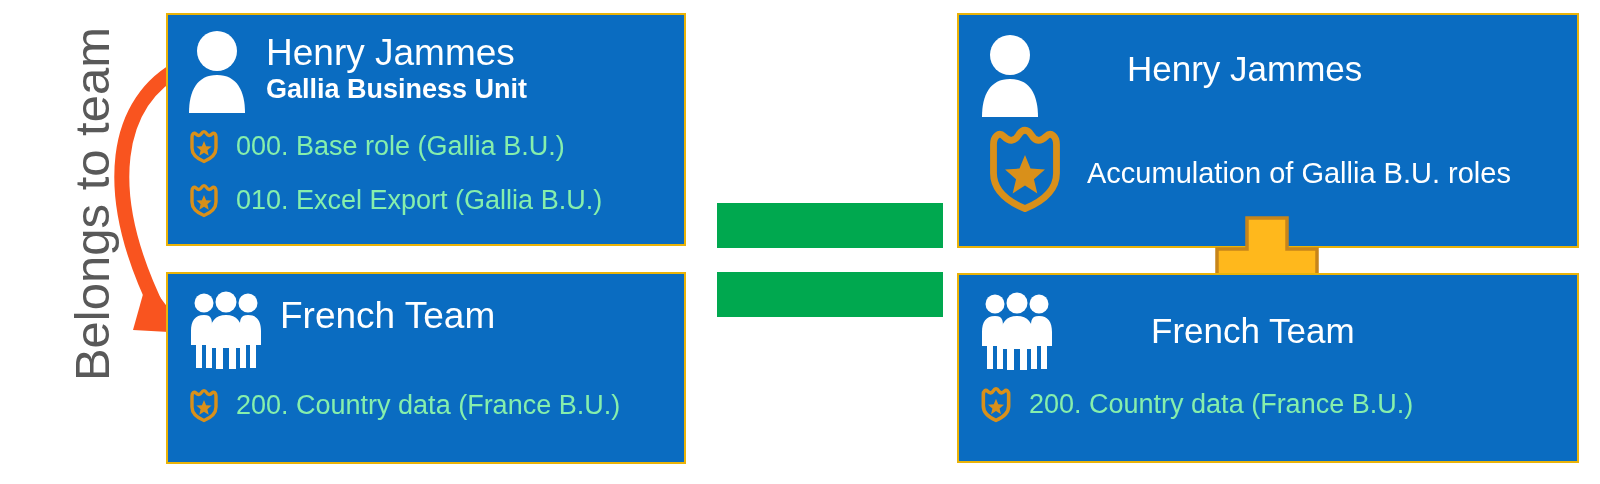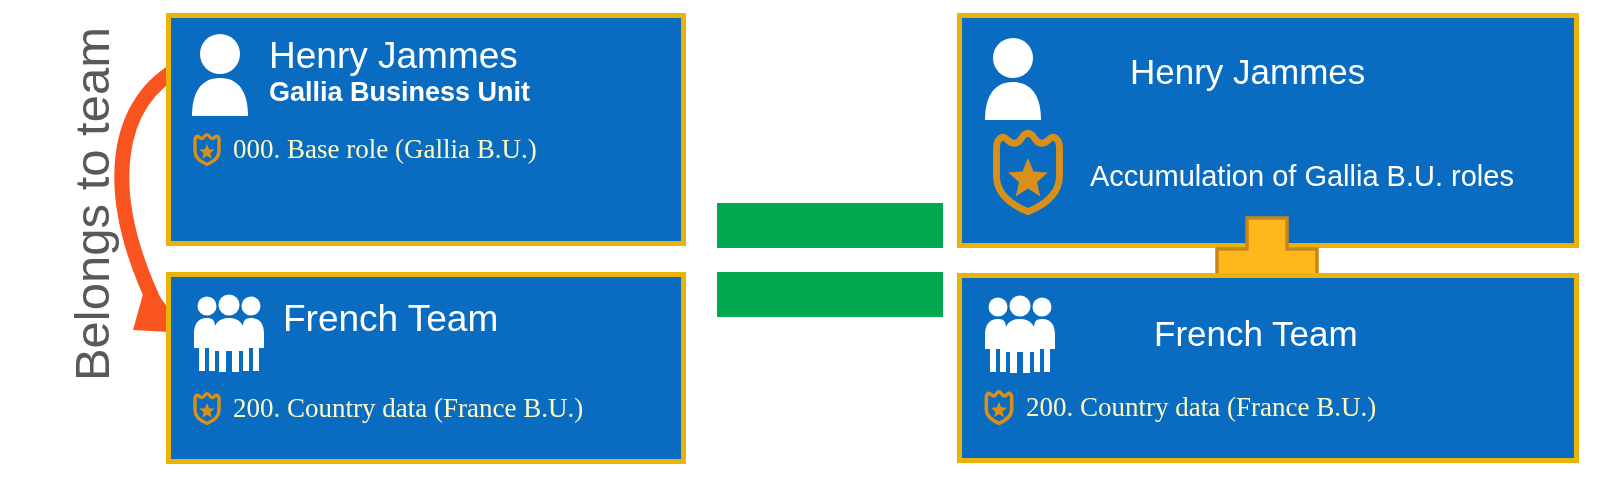--- a/index.html
+++ b/index.html
@@ -39,21 +39,21 @@
     left: 95px;
     top: 40px;
     width: 130px;
     height: 320px;
   }
 
   
   .card {
     position: absolute;
     background: #0A6CC1;
-    border: 5px solid #eab308;
+    border: 2px solid #eab308;
     box-sizing: border-box;
   }
   .card-l1 { left: 166px; top: 13px;  width: 520px; height: 233px; }
   .card-l2 { left: 166px; top: 272px; width: 520px; height: 192px; }
   .card-r1 { left: 957px; top: 13px;  width: 622px; height: 235px; }
   .card-r2 { left: 957px; top: 273px; width: 622px; height: 190px; }
 
   
   .hdr {
     position: absolute;
@@ -92,26 +92,26 @@
     white-space: nowrap;
   }
 
   
   .role-row {
     position: absolute;
     display: flex;
     align-items: center;
   }
   .role-text {
-    color: #fef9c3;
+    color: #86efac;
     font-size: 27px;
     line-height: 30px;
-    font-family: Liberation Serif, serif;
-    white-space: nowrap;
-    margin-left: 10px;
+    font-family: Liberation Sans, sans-serif;
+    white-space: nowrap;
+    margin-left: 16px;
   }
   .role-text-big {
     color: #ffffff;
     font-size: 29px;
     line-height: 32px;
     font-family: "Liberation Sans", sans-serif;
     white-space: nowrap;
   }
 
   
@@ -161,20 +161,27 @@
     </div>
 
     <div class="role-row" style="left:20px; top:113px;">
       <svg width="32" height="36" viewBox="0 0 32 36">
         <path d="M4 9 C4 6, 6 4, 8 6 C10 8, 12 8, 13.5 5.5 C15 3, 17 3, 18.5 5.5 C20 8, 22 8, 24 6 C26 4, 28 6, 28 9 L28 20 C28 27, 22 31, 16 33.5 C10 31, 4 27, 4 20 Z" fill="none" stroke="#D9901A" stroke-width="3.4" stroke-linejoin="round"></path>
         <polygon points="16,13 18.1,18.2 23.6,18.6 19.4,22.3 20.7,27.7 16,24.7 11.3,27.7 12.6,22.3 8.4,18.6 13.9,18.2" fill="#D9901A"></polygon>
       </svg>
       <span class="role-text">000. Base role (Gallia B.U.)</span>
     </div>
 
+    <div class="role-row" style="left:20px; top:167px;">
+      <svg width="32" height="36" viewBox="0 0 32 36">
+        <path d="M4 9 C4 6, 6 4, 8 6 C10 8, 12 8, 13.5 5.5 C15 3, 17 3, 18.5 5.5 C20 8, 22 8, 24 6 C26 4, 28 6, 28 9 L28 20 C28 27, 22 31, 16 33.5 C10 31, 4 27, 4 20 Z" fill="none" stroke="#D9901A" stroke-width="3.4" stroke-linejoin="round"></path>
+        <polygon points="16,13 18.1,18.2 23.6,18.6 19.4,22.3 20.7,27.7 16,24.7 11.3,27.7 12.6,22.3 8.4,18.6 13.9,18.2" fill="#D9901A"></polygon>
+      </svg>
+      <span class="role-text">010. Excel Export (Gallia B.U.)</span>
+    </div>
   </div>
 
   <div class="card card-l2">
 
     <div class="hdr" style="left:20px; top:16px;">
       <svg class="hdr-icon" width="76" height="80" viewBox="0 0 76 80">
 
         <circle cx="16" cy="13" r="9.5" fill="#ffffff"></circle>
         <path d="M16 25 C7 25, 3 31, 3 41 L3 55 L8 55 L8 78 L14 78 L14 55 L18 55 L18 78 L24 78 L24 41 C24 31, 25 25, 16 25 Z" fill="#ffffff"></path>
 

